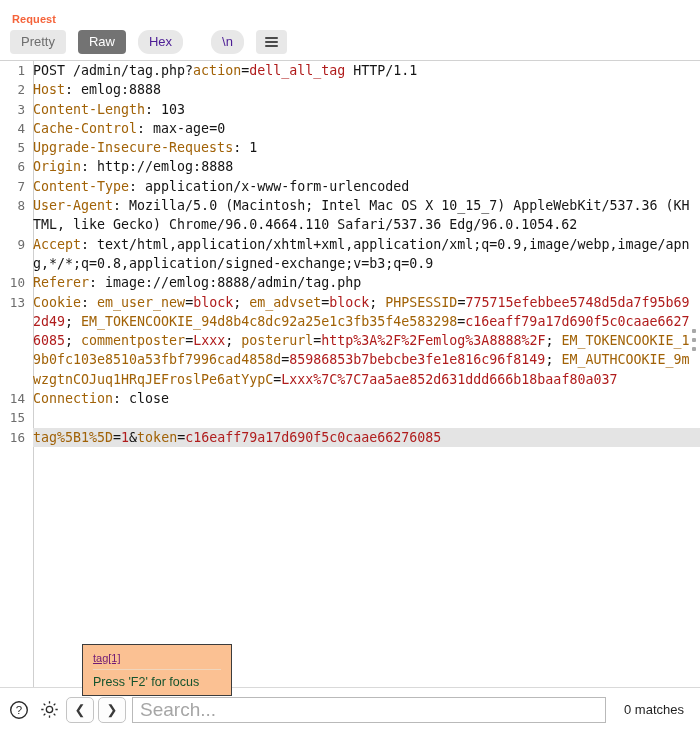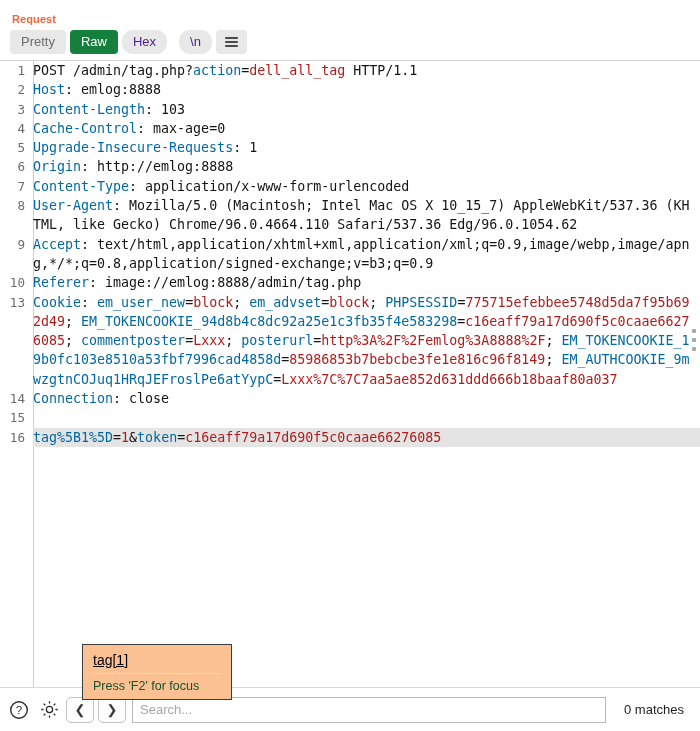--- a/index.html
+++ b/index.html
@@ -33,39 +33,39 @@
     font-size: 11px;
     font-weight: bold;
     color: #f5633a;
     letter-spacing: .1px;
   }
 
   
   .tabrow {
     display: flex;
     align-items: center;
-    gap: 4px;
+    gap: 12px;
     padding: 4px 0 6px 10px;
     height: 34px;
     box-sizing: border-box;
   }
   .tab {
     font-size: 13px;
     padding: 4px 11px 5px 11px;
     border-radius: 4px;
     background: #e8e8e8;
     color: #6e6e6e;
     line-height: 15px;
     user-select: none;
     border: none;
     font-family: "Liberation Sans", sans-serif;
   }
   .tab.dark-label { color: #4c1d95; border-radius: 11px; }
   .tab.active {
-    background: #15803d;
+    background: #737373;
     color: #ffffff;
   }
   .tab-sep { width: 4px; }
   .tab.icon-tab {
     padding: 4px 9px 5px 9px;
     display: flex;
     align-items: center;
     justify-content: center;
     height: 24px;
     box-sizing: border-box;
@@ -124,21 +124,21 @@
     line-height: 19.3px;
     user-select: none;
   }
   .code {
     margin-left: 8px;
     white-space: pre-wrap;
     word-break: break-all;
     flex: 1;
     padding-right: 4px;
   }
-  .k  { color: #0369a1; }   
+  .k  { color: #a16207; }   
   .v  { color: #b01c1c; }   
   .p  { color: #141414; }
 
   
   .drag-dots {
     position: absolute;
     right: 4px;
     top: 268px;
     display: flex;
     flex-direction: column;
@@ -157,22 +157,22 @@
     left: 82px;
     top: 644px;
     width: 150px;
     background: #fbc193;
     border: 1px solid #3c3c3c;
     padding: 7px 10px 6px 10px;
     box-sizing: border-box;
     z-index: 30;
   }
   .tooltip-title {
-    font-size: 14px;
-    color: #000000;
+    font-size: 11px;
+    color: #701a75;
     padding-bottom: 5px;
     text-decoration: underline;
   }
   .tooltip-hr {
     border-top: 1px solid #f0d6bd;
     margin: 0 0 5px 0;
   }
   .tooltip-sub {
     font-size: 12.5px;
     color: #14532d;
@@ -206,21 +206,21 @@
     font-size: 13px;
     color: #3a3a3a;
     padding: 0;
     font-family: "Liberation Sans", sans-serif;
   }
   .search-input {
     flex: 1;
     height: 26px;
     border: 1px solid #b9b9b9;
     background: #ffffff;
-    font-size: 13px;
+    font-size: 19px;
     color: #9a9a9a;
     padding: 0 7px;
     box-sizing: border-box;
     font-family: "Liberation Sans", sans-serif;
     margin-left: 2px;
   }
   .search-input::placeholder { color: #a6a6a6; }
   .matches {
     font-size: 13px;
     color: #1f1f1f;

